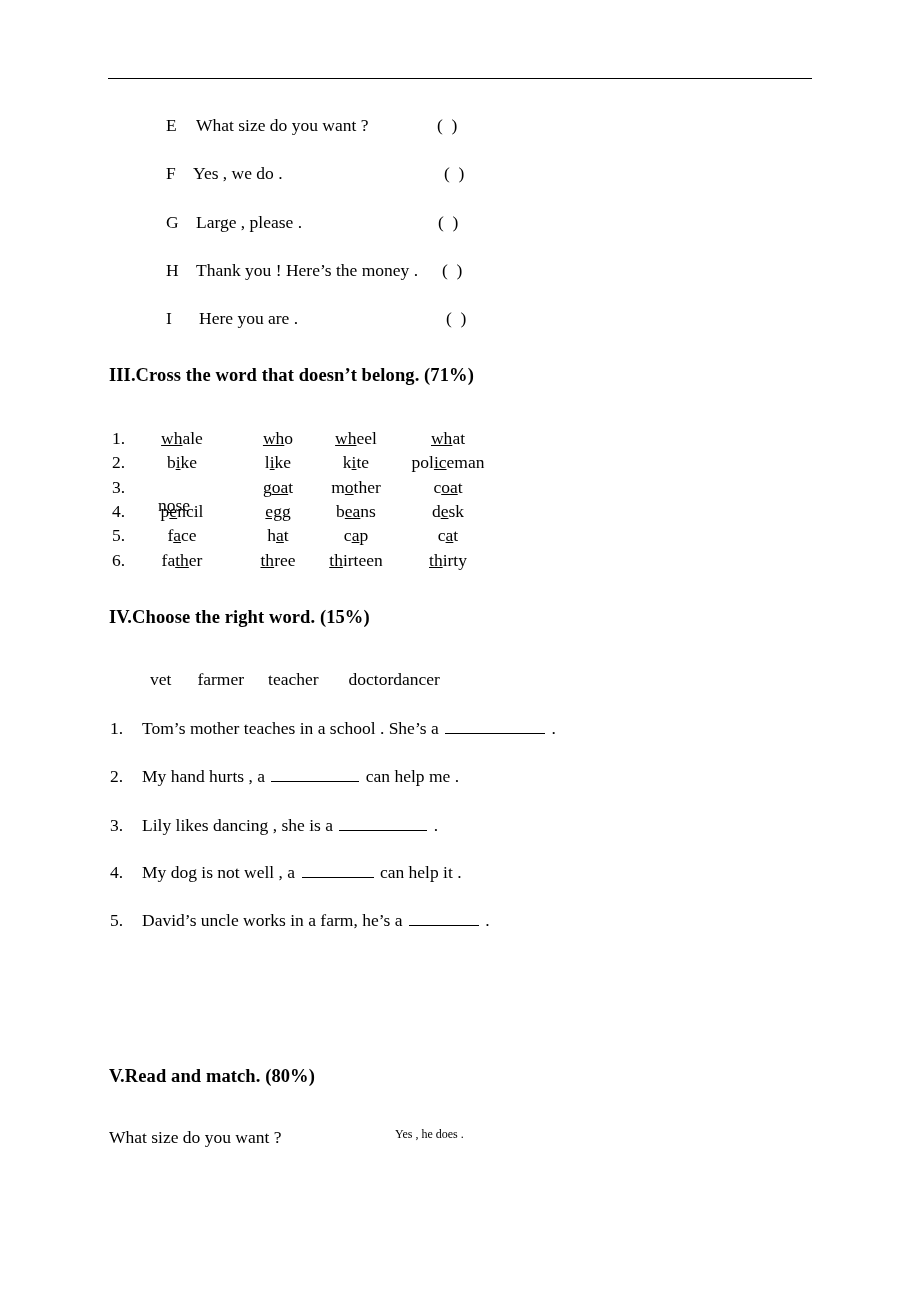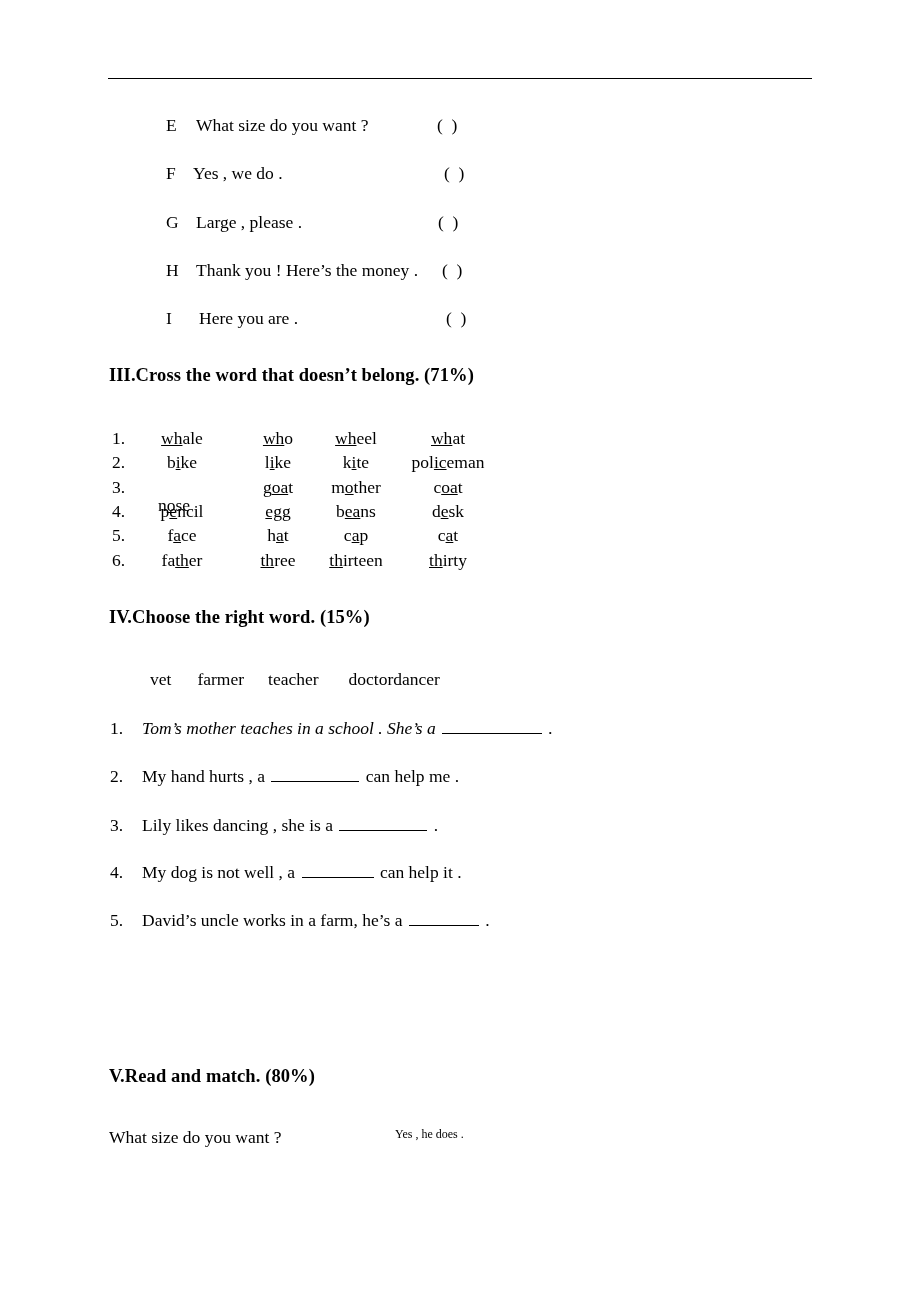--- a/index.html
+++ b/index.html
@@ -174,21 +174,21 @@
       <div class="wordcell" style="top: 550px; left: 356px;"><span class="u">th</span>irteen</div>
       <div class="wordcell" style="top: 550px; left: 448px;"><span class="u">th</span>irty</div>
     </div>
 
   <div class="heading" style="top:607px;">IV.Choose the right word. (15%)</div>
 
   <div class="wordbank" style="top:669px;" id="wordbank"><span style="margin-left: 0px;">vet</span><span style="margin-left: 26px;">farmer</span><span style="margin-left: 24px;">teacher</span><span style="margin-left: 30px;">doctor</span><span style="">dancer</span></div>
 
   <div id="section4-questions">
       <div class="q-num" style="top: 718px;">1.</div>
-      <div class="q-text" style="top: 718px; font-style: italic;">Tom’s mother teaches in a school . She’s a <span class="blank" style="width: 100px;"></span> .</div>
+      <div class="q-text" style="top: 718px;">Tom’s mother teaches in a school . She’s a <span class="blank" style="width: 100px;"></span> .</div>
       <div class="q-num" style="top: 766px;">2.</div>
       <div class="q-text" style="top: 766px;">My hand hurts , a <span class="blank" style="width: 88px;"></span> can help me .</div>
       <div class="q-num" style="top: 815px;">3.</div>
       <div class="q-text" style="top: 815px;">Lily likes dancing , she is a <span class="blank" style="width: 88px;"></span> .</div>
       <div class="q-num" style="top: 862px;">4.</div>
       <div class="q-text" style="top: 862px;">My dog is not well , a <span class="blank" style="width: 72px;"></span> can help it .</div>
       <div class="q-num" style="top: 910px;">5.</div>
       <div class="q-text" style="top: 910px;">David’s uncle works in a farm, he’s a <span class="blank" style="width: 70px;"></span> .</div>
     </div>
 

